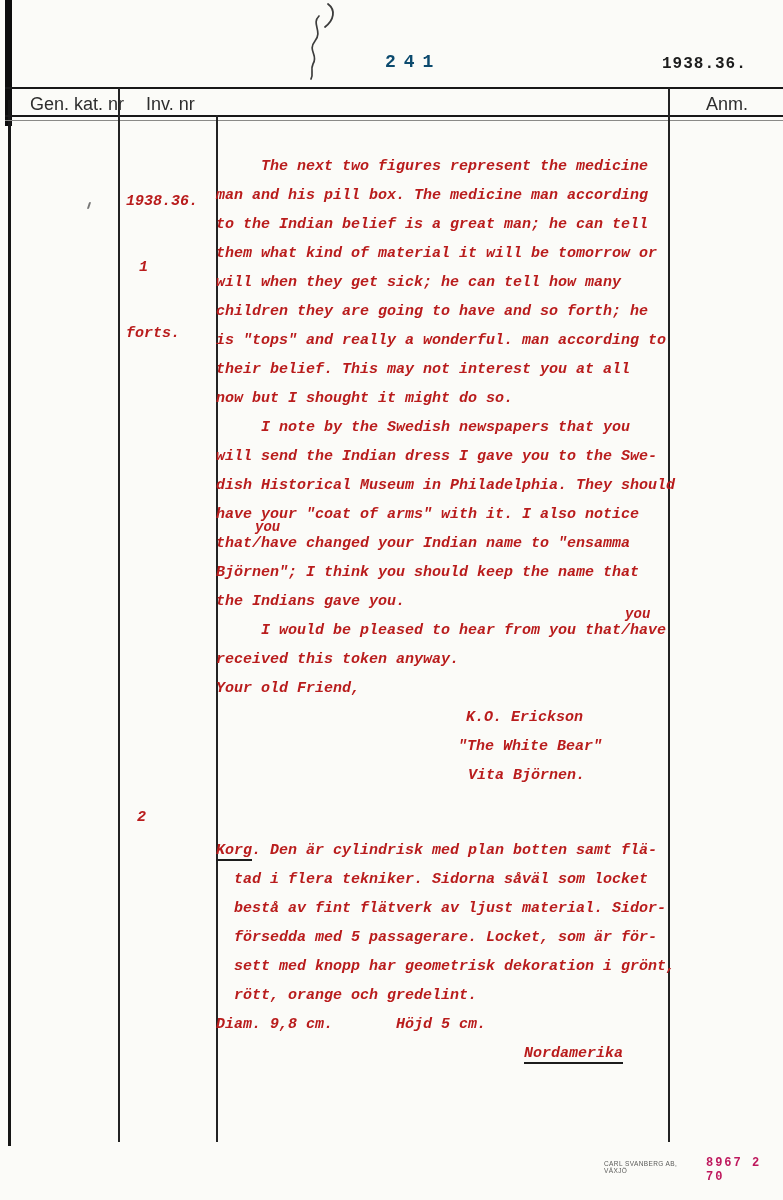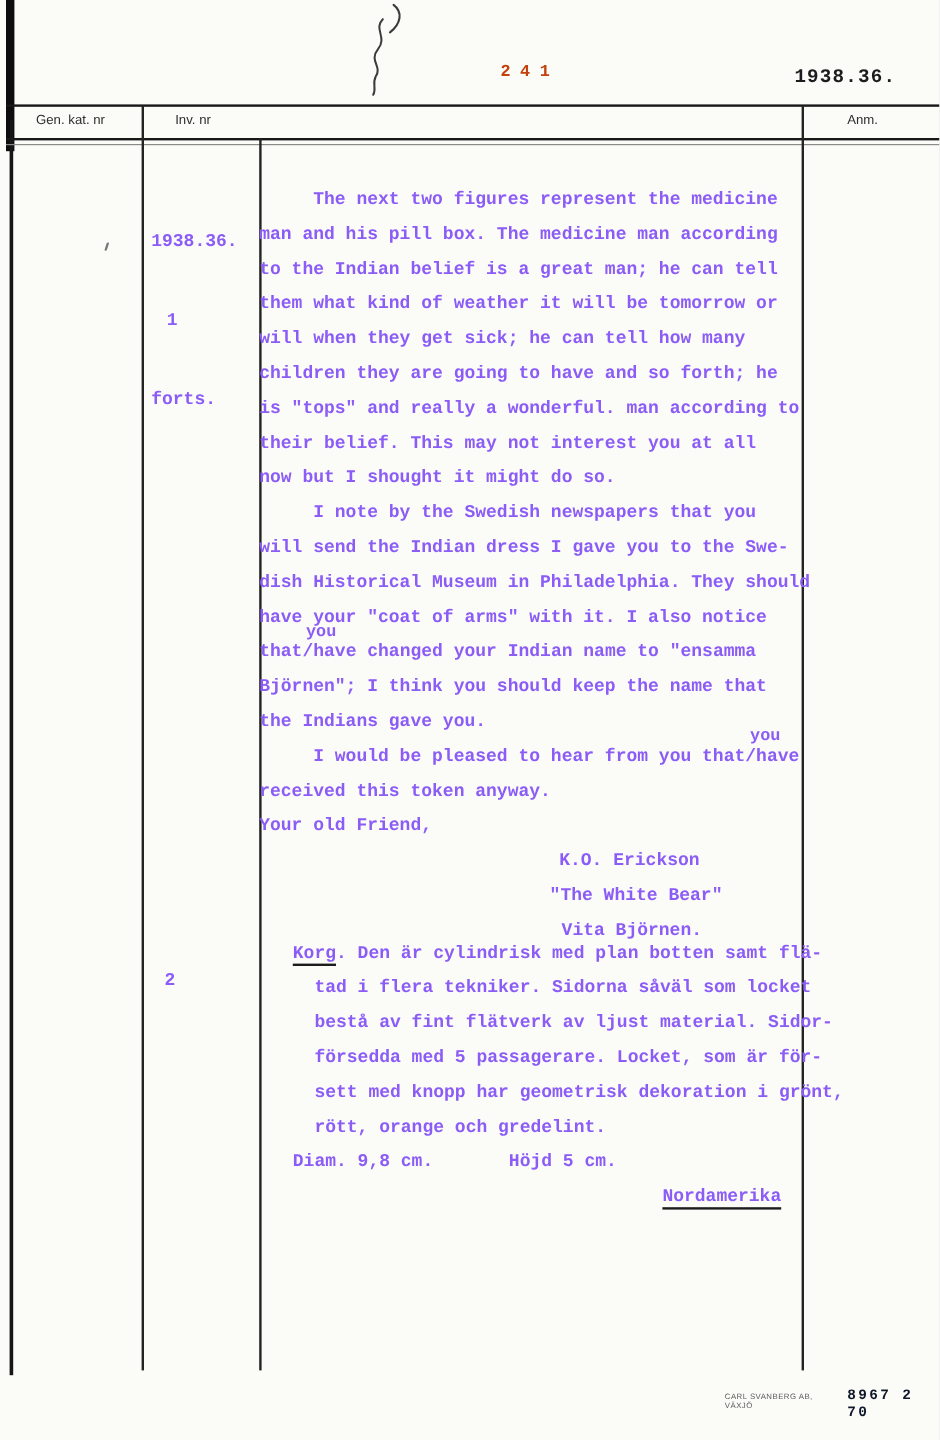--- a/index.html
+++ b/index.html
@@ -15,50 +15,50 @@
   
   .hrule{position:absolute;left:5px;width:778px;background:#181818;}
   .rule-top{top:87px;height:2px;}
   .rule-mid{top:115px;height:2px;}
   .rule-mid-echo{top:120px;height:1px;background:#8a8a88;}
   .vrule{position:absolute;top:88px;height:1054px;width:2px;background:#232323;}
   .v1{left:118px;}
   .v2{left:216px;top:115px;height:1027px;}
   .v3{left:668px;}
   
-  .page-number{position:absolute;left:385px;top:52px;font-size:14px;font-weight:bold;letter-spacing:8px;color:#c2410c;margin-left:32px;}
+  .page-number{position:absolute;left:385px;top:52px;font-size:18px;font-weight:bold;letter-spacing:8px;color:#0c4a6e;}
   .year-ref{position:absolute;left:662px;top:55px;font-size:16px;font-weight:bold;letter-spacing:1px;}
-  .col-label{position:absolute;top:94px;font-family:"Liberation Sans",sans-serif;font-size:11px;color:#2e2e2e;}
+  .col-label{position:absolute;top:94px;font-family:"Liberation Sans",sans-serif;font-size:18px;color:#2e2e2e;}
   .col-genkat{left:30px;}
   .col-inv{left:146px;}
   .col-anm{left:706px;}
   .squiggle{position:absolute;left:288px;top:0px;}
   .speck{position:absolute;left:88px;top:202px;width:2px;height:7px;background:#777;transform:skewX(-18deg);border-radius:2px;}
   
-  .tw{font-size:15px;font-weight:bold;color:#8b5cf6;}
+  .tw{font-size:15px;font-weight:bold;color:#b91c1c;font-style:italic;}
   .inv-block{position:absolute;left:126px;top:147px;line-height:22px;white-space:pre;}
   .inv-center{padding-left:13px;}
   .inv2{position:absolute;left:137px;top:809px;}
   .letter{position:absolute;left:216px;top:152px;}
-  .entry2{position:absolute;left:216px;top:780px;padding-left:28px;}
+  .entry2{position:absolute;left:216px;top:836px;}
   .line{white-space:pre;line-height:29px;height:29px;}
   .sig-1{}
   .sig-2{padding-left:250px;}
   .sig-3{padding-left:242px;}
   .sig-4{padding-left:252px;}
   .region-line{padding-left:308px;}
   .u{border-bottom:2px solid #1c1c1c;}
   .ins{position:relative;}
   .ins-above{position:absolute;top:-15px;font-size:14px;line-height:14px;white-space:pre;}
   .ins-above-a{left:3px;}
   .ins-above-b{left:4px;}
   
   .footer{position:absolute;left:604px;top:1156px;display:flex;align-items:baseline;}
   .printer{font-family:"Liberation Sans",sans-serif;font-size:6.5px;letter-spacing:.4px;color:#5a5a58;}
-  .print-code{margin-left:10px;font-size:12px;font-weight:bold;letter-spacing:2px;color:#0f172a;}
+  .print-code{margin-left:10px;font-size:12px;font-weight:bold;letter-spacing:2px;color:#be185d;}
 </style>
 </head>
 <body>
 
 <div class="page">
 
   <div class="scan-bar-thick"></div>
   <div class="scan-bar-thin"></div>
   <div class="speck"></div>
 
@@ -84,21 +84,21 @@
   <div class="inv-block tw">
     <div>1938.36.</div>
     <div class="inv-center">1</div>
     <div>forts.</div>
   </div>
 
   <div class="letter tw">
     <div class="line">     The next two figures represent the medicine</div>
     <div class="line">man and his pill box. The medicine man according</div>
     <div class="line">to the Indian belief is a great man; he can tell</div>
-    <div class="line">them what kind of weather it will be tomorrow or</div>
+    <div class="line">them what kind of material it will be tomorrow or</div>
     <div class="line">will when they get sick; he can tell how many</div>
     <div class="line">children they are going to have and so forth; he</div>
     <div class="line">is "tops" and really a wonderful. man according to</div>
     <div class="line">their belief. This may not interest you at all</div>
     <div class="line">now but I shought it might do so.</div>
     <div class="line">     I note by the Swedish newspapers that you</div>
     <div class="line">will send the Indian dress I gave you to the Swe-</div>
     <div class="line">dish Historical Museum in Philadelphia. They should</div>
     <div class="line">have your "coat of arms" with it. I also notice</div>
     <div class="line"><span>that</span><span class="ins"><span class="ins-above ins-above-a">you</span><span>/</span></span><span>have changed your Indian name to "ensamma</span></div>

